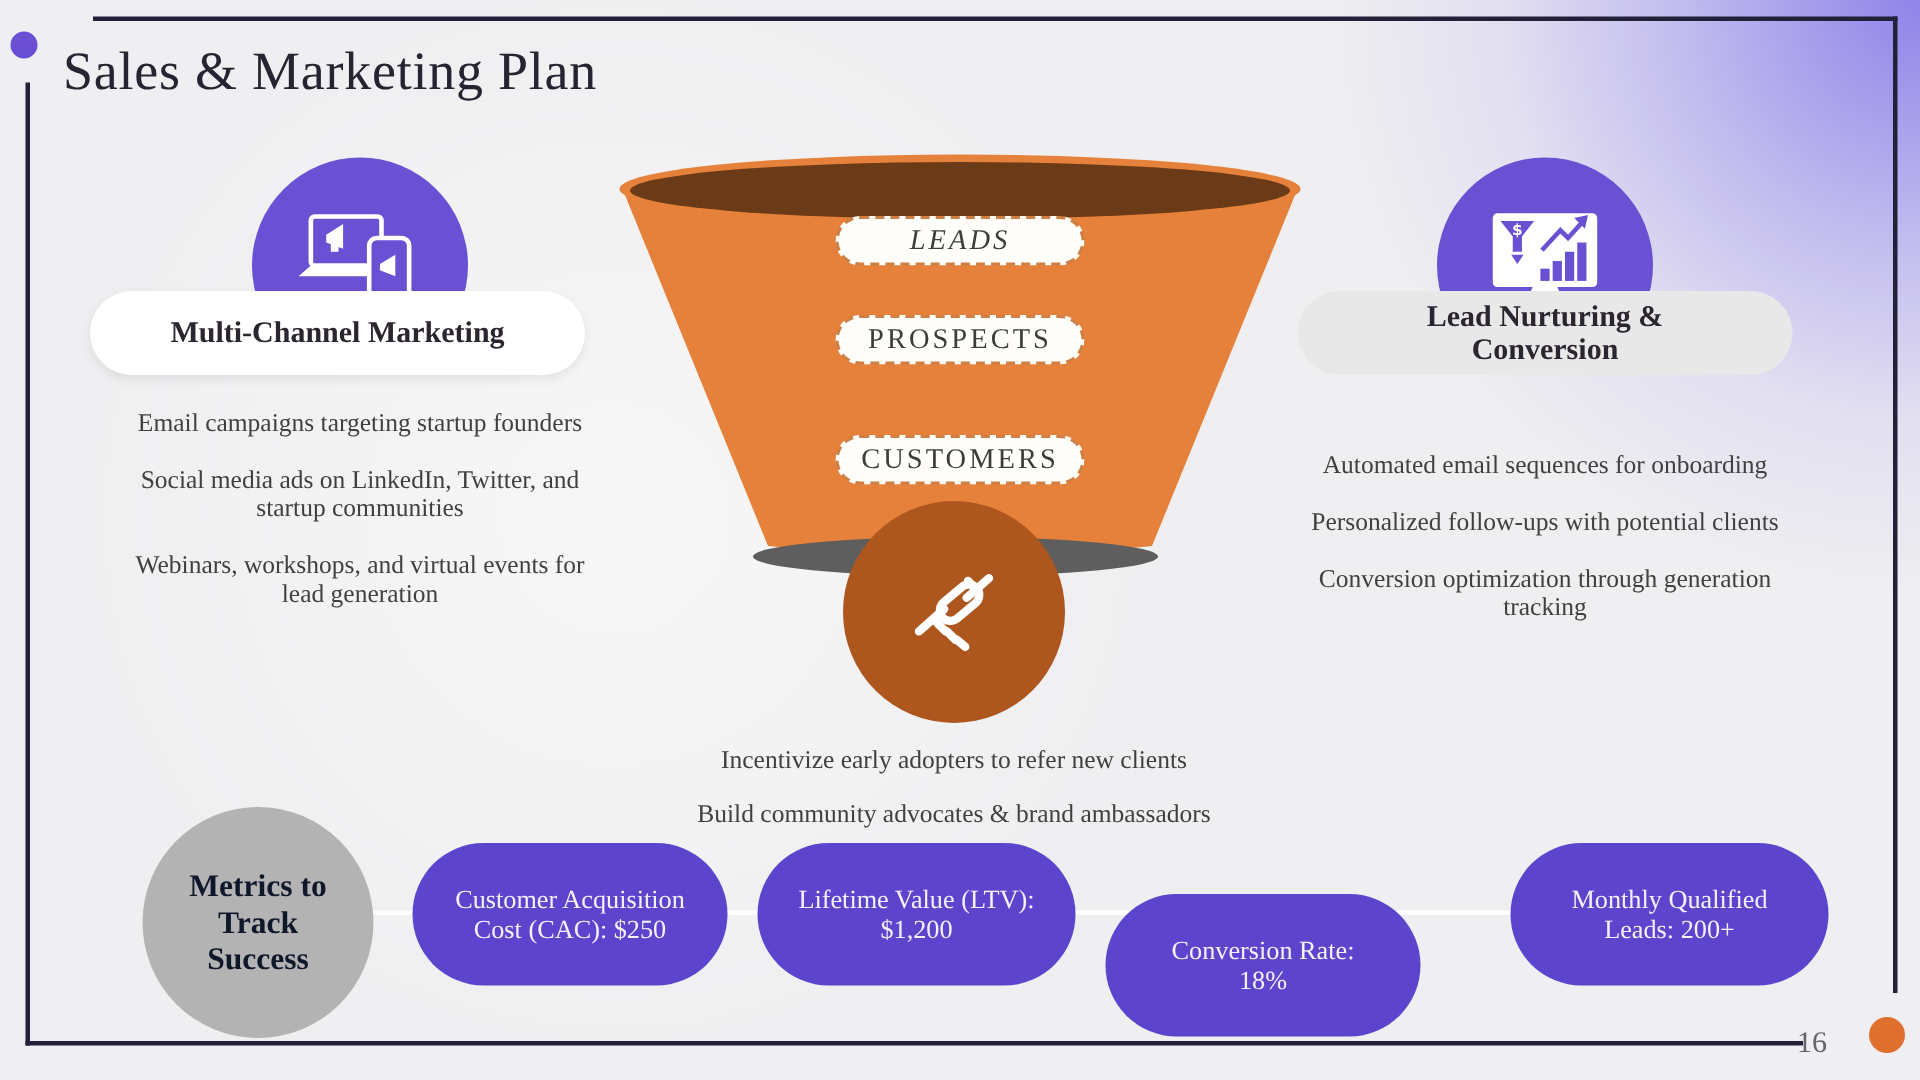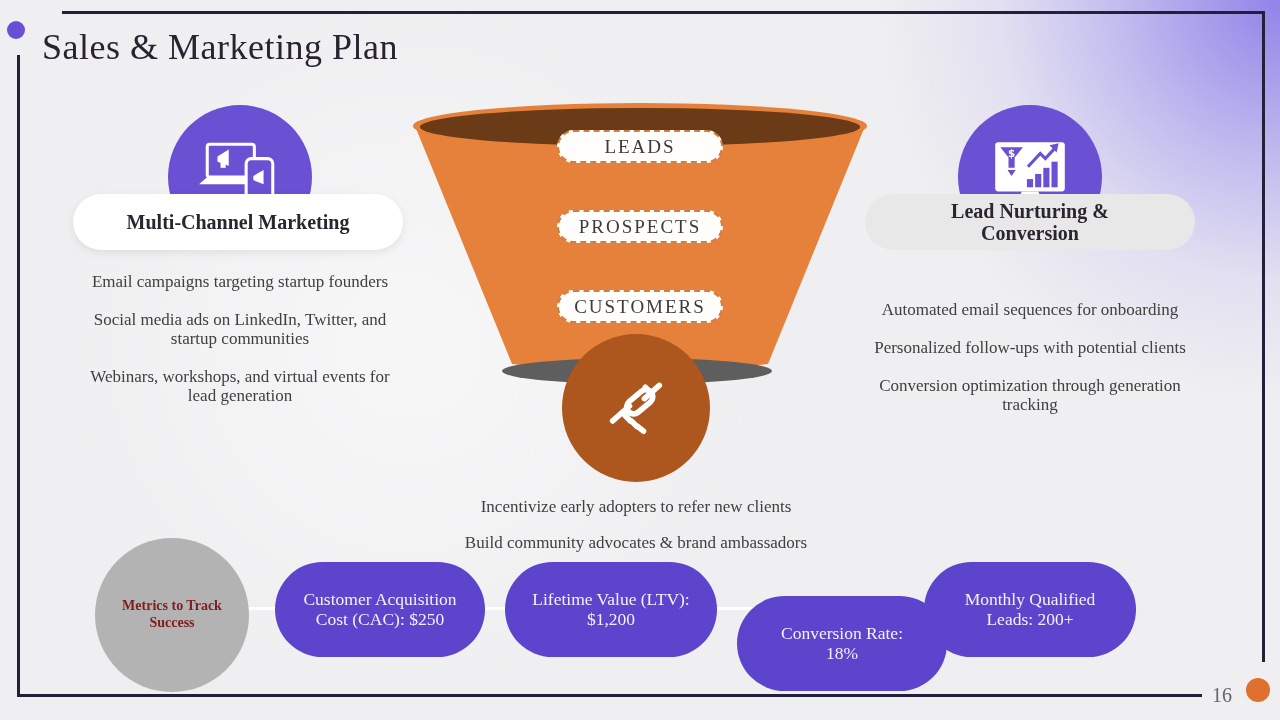--- a/index.html
+++ b/index.html
@@ -6,21 +6,21 @@
   .slide{
     position:relative;width:1280px;height:720px;overflow:hidden;
     font-family:"Liberation Serif","DejaVu Serif",serif;
     background:
       radial-gradient(640px at 100% 0%, rgba(135,123,232,0.92) 0%, rgba(160,150,238,0.55) 26%, rgba(194,188,244,0.28) 44%, rgba(240,239,241,0) 62%),
       radial-gradient(520px at 32% 48%, rgba(255,255,255,0.55) 0%, rgba(255,255,255,0) 70%),
       #efeef0;
   }
   .frame-line{position:absolute;background:#23213a;}
   .dot{position:absolute;border-radius:50%;}
-  .page-number{position:absolute;left:1198px;top:684px;font-size:20px;color:#64646b;margin-left:14px;}
+  .page-number{position:absolute;left:1198px;top:684px;font-size:20px;color:#64646b;}
   .title{position:absolute;left:42px;top:26px;font-size:36px;color:#282331;letter-spacing:.5px;}
 
   .accent-circle{position:absolute;width:144px;height:144px;border-radius:50%;
     display:flex;align-items:center;justify-content:center;z-index:1;}
   .label-pill{position:absolute;height:56px;border-radius:28px;z-index:2;
     display:flex;align-items:center;justify-content:center;text-align:center;
     font-weight:bold;font-size:20px;color:#2b2530;line-height:1.12;}
   .pill-white{background:#ffffff;box-shadow:0 3px 8px rgba(0,0,0,0.08);}
   .pill-gray{background:#e9e8e9;}
   .info-stack{position:absolute;width:320px;text-align:center;color:#404040;
@@ -36,21 +36,21 @@
     border-radius:50%;display:flex;align-items:center;justify-content:center;z-index:2;}
   .referral-pill{position:absolute;left:470px;top:430px;width:330px;height:58px;z-index:3;}
   .center-note{position:absolute;left:436px;width:400px;text-align:center;
     font-size:17px;color:#404040;}
 
   .metrics-line{position:absolute;left:230px;top:607px;width:860px;height:3px;
     background:rgba(255,255,255,0.9);z-index:0;}
   .metrics-circle{position:absolute;left:95px;top:538px;width:154px;height:154px;
     border-radius:50%;background:#b4b3b4;z-index:1;
     display:flex;align-items:center;justify-content:center;text-align:center;
-    font-weight:bold;font-size:14px;line-height:1.18;color:#7f1d1d;}
+    font-weight:bold;font-size:21px;line-height:1.18;color:#0f172a;}
   .metrics-circle span{max-width:112px;}
   .metric-pill{position:absolute;top:562px;height:95px;border-radius:48px;z-index:1;
     display:flex;align-items:center;justify-content:center;text-align:center;
     color:#f4f1fb;font-size:17.5px;line-height:19.5px;box-sizing:border-box;padding:0 26px;}
 </style>
 </head>
 <body>
 
 <div class="slide">
 
@@ -70,36 +70,36 @@
         <rect x="10" y="8" width="46" height="32" rx="2.5" fill="none" stroke="#fff" stroke-width="3"></rect>
         <polygon points="20,20 31,13 31,29 20,25" fill="#fff"></polygon>
         <rect x="23" y="25" width="5" height="6" fill="#fff"></rect>
         <polygon points="2,47 10,40 58,40 66,47" fill="#fff"></polygon>
         <rect x="48" y="22" width="26" height="46" rx="5" fill="#6a50d2" stroke="#fff" stroke-width="3"></rect>
         <polygon points="55,39 65,33 65,47 55,43" fill="#fff"></polygon>
         <circle cx="61" cy="60" r="2.6" fill="#fff"></circle>
       </svg>
     </span>
   </div>
-  <div class="label-pill pill-white" style="left:73px;top:194px;width:330px;">
+  <div class="label-pill pill-white" style="left:60px;top:194px;width:330px;">
     <span>Multi-Channel Marketing</span>
   </div>
   <div class="info-stack" style="left:80px;top:272px;">
     <div class="info-item">Email campaigns targeting startup founders</div>
     <div class="info-item">Social media ads on LinkedIn, Twitter, and startup communities</div>
     <div class="info-item">Webinars, workshops, and virtual events for lead generation</div>
   </div>
 
   <svg class="funnel-svg" width="480" height="300" viewBox="0 0 480 300">
     <path d="M15,28 L465,28 L368,266 Q240,280 112,266 Z" fill="#e5813a"></path>
     <ellipse cx="237" cy="273" rx="135" ry="13" fill="#5e5e5e"></ellipse>
     <ellipse cx="240" cy="28" rx="227" ry="23" fill="#e5813a"></ellipse>
     <ellipse cx="240" cy="29" rx="220" ry="19" fill="#6b3a16"></ellipse>
   </svg>
-  <div class="stage-pill" style="top:130px;">LEADS</div>
+  <div class="stage-pill" style="top:144px;font-style:italic;">LEADS</div>
   <div class="stage-pill" style="top:210px;">PROSPECTS</div>
   <div class="stage-pill" style="top:290px;">CUSTOMERS</div>
 
   <div class="handshake-circle" style="background:#ad561e;">
     <span>
       <svg width="84" height="84" viewBox="0 0 90 90">
         <g stroke="#fff" stroke-width="6" stroke-linecap="round" fill="none">
           <path d="M20,61 L38,45"></path>
           <path d="M70,23 L54,37"></path>
           <rect x="33" y="33" width="32" height="15" rx="7.5" transform="rotate(-40 49 40.5)"></rect>
@@ -141,15 +141,15 @@
     <div class="info-item">Conversion optimization through generation tracking</div>
   </div>
 
   <div class="metrics-line"></div>
   <div class="metrics-circle">
     <span>Metrics to Track Success</span>
   </div>
   <div class="metric-pill" style="left:275px;width:210px;background:#5d44cc;">Customer Acquisition Cost (CAC): $250</div>
   <div class="metric-pill" style="left:505px;width:212px;background:#5d44cc;">Lifetime Value (LTV): $1,200</div>
   <div class="metric-pill" style="left:737px;width:210px;background:#5d44cc;margin-top:34px;">Conversion Rate: 18%</div>
-  <div class="metric-pill" style="left:924px;width:212px;background:#5d44cc;">Monthly Qualified Leads: 200+</div>
+  <div class="metric-pill" style="left:1007px;width:212px;background:#5d44cc;">Monthly Qualified Leads: 200+</div>
 
 </div>
 
 </body></html>

